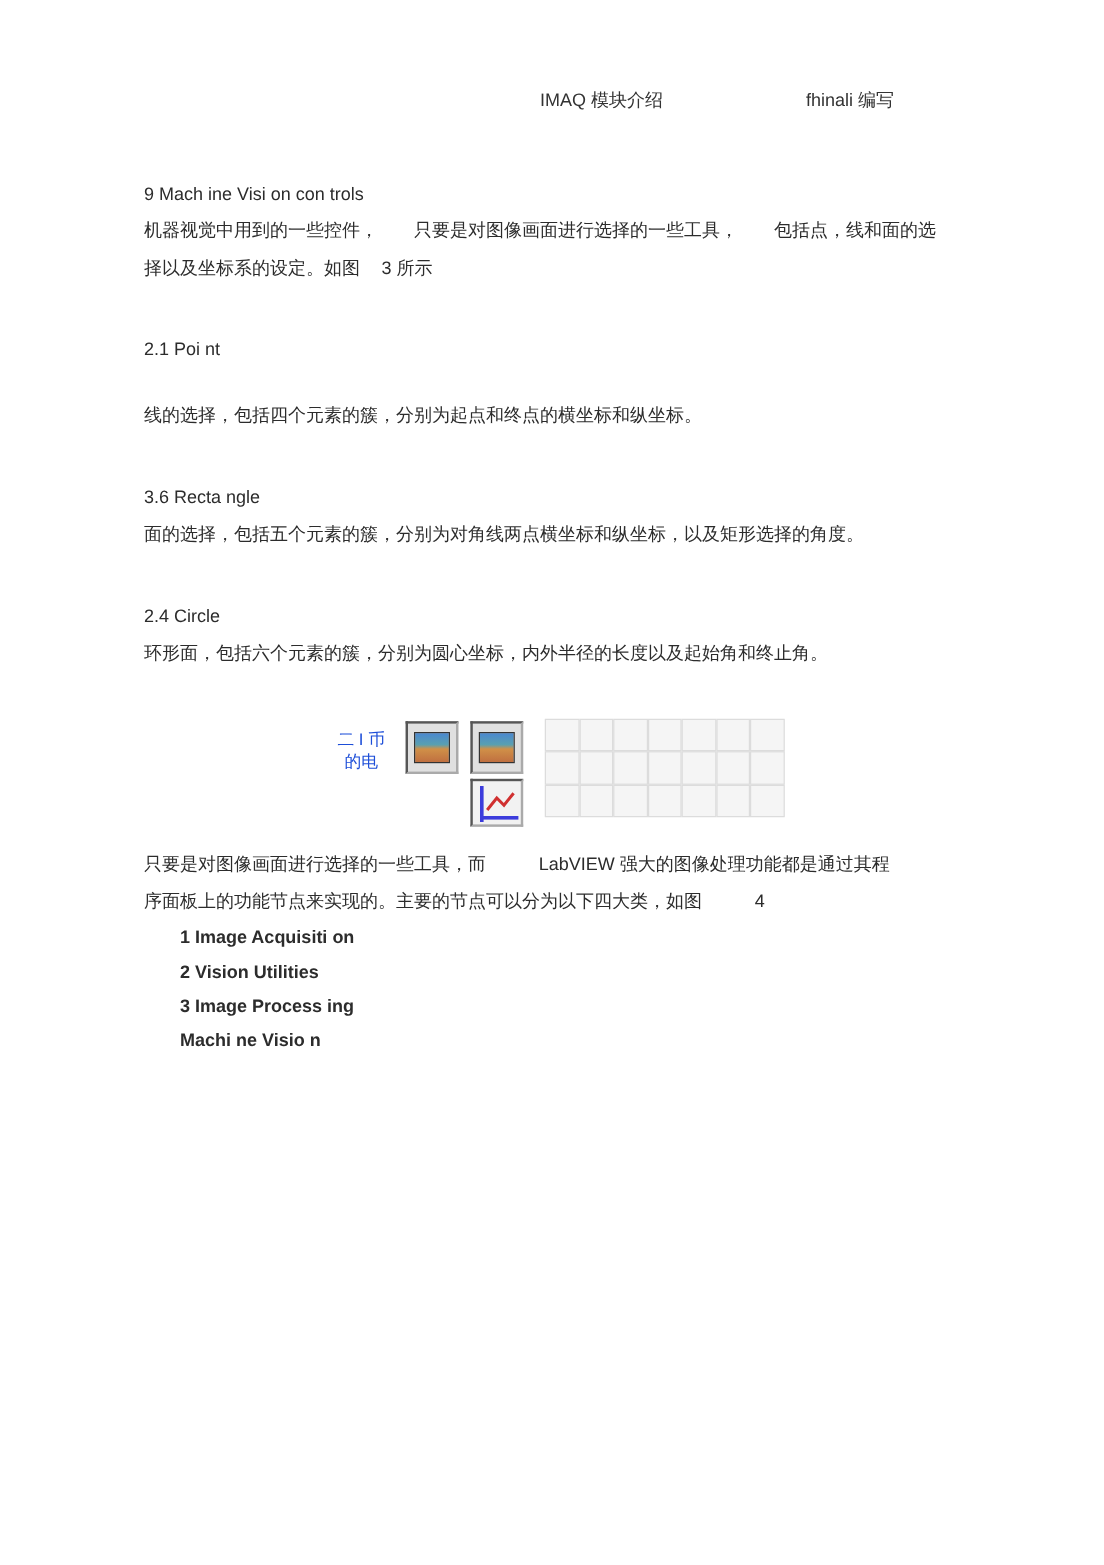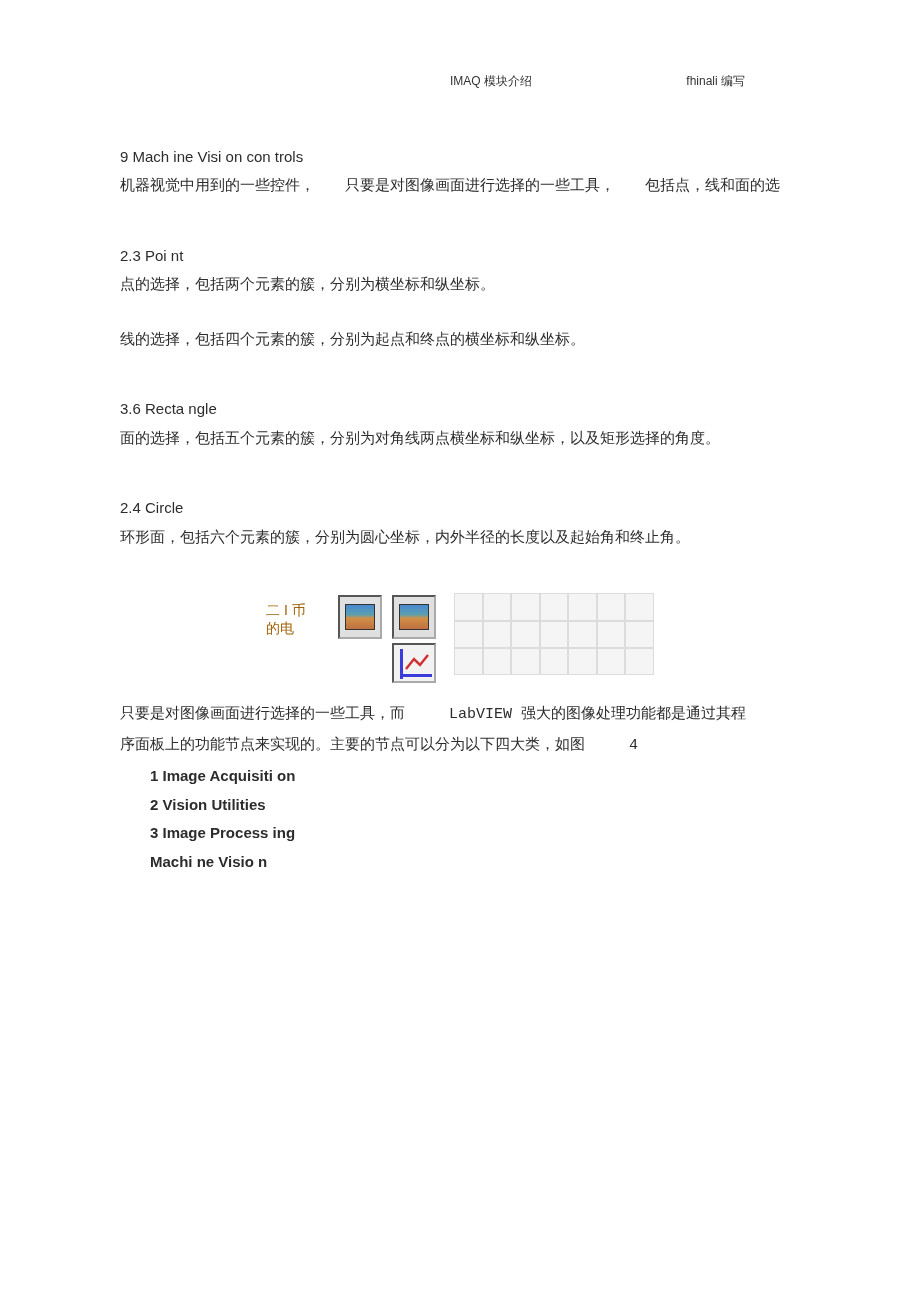--- a/index.html
+++ b/index.html
@@ -14,47 +14,46 @@
     }
     .page {
       padding: 70px 120px 40px 120px;
     }
     .header {
       display: flex;
       justify-content: space-between;
       margin-left: 330px;
       margin-right: 55px;
       margin-bottom: 50px;
-      font-size: 12px;
+      font-size: 15px;
       color: #333;
     }
     .section-head {
       margin-top: 14px;
       margin-bottom: 2px;
     }
     .para {
       margin-bottom: 2px;
-      font-family: Liberation Mono, monospace;
     }
     .para.justified { word-spacing: 0.1em; }
     .gap { height: 24px; }
     .figure-row {
       display: flex;
       align-items: flex-start;
       justify-content: center;
       margin-top: 40px;
       margin-bottom: 18px;
     }
     .labelcol {
       width: 70px;
-      text-align: left;
+      text-align: center;
       font-size: 14px;
       line-height: 1.3;
       padding-top: 8px;
-      color: #a16207;
+      color: #1d4ed8;
     }
     .icon-box {
       width: 44px;
       height: 44px;
       background: #e0e0e0;
       border: 2px inset #aaa;
       display: inline-flex;
       align-items: center;
       justify-content: center;
       margin: 2px;
@@ -111,24 +110,26 @@
 
   <div class="header">
     <span>IMAQ 模块介绍</span>
     <span>fhinali 编写</span>
   </div>
 
   <div class="section-head">9  Mach ine Visi on con trols</div>
   <div class="para justified">
     <span>机器视觉中用到的一些控件，</span><span class="mid-space"></span><span>只要是对图像画面进行选择的一些工具，</span><span class="mid-space"></span><span>包括点，线和面的选</span>
   </div>
-
-  <div class="gap"></div>
-  <div class="section-head">2.3  Poi nt</div>
-  <div class="para">点的选择，包括两个元素的簇，分别为横坐标和纵坐标。</div>
+  <div class="para">
+    <span>择以及坐标系的设定。如图</span><span class="small-space"></span><span>3 所示</span>
+  </div>
+
+  <div class="gap"></div>
+  <div class="section-head">2.1  Poi nt</div>
 
   <div class="gap"></div>
   <div class="para">线的选择，包括四个元素的簇，分别为起点和终点的横坐标和纵坐标。</div>
 
   <div class="gap"></div>
   <div class="section-head">3.6  Recta ngle</div>
   <div class="para">面的选择，包括五个元素的簇，分别为对角线两点横坐标和纵坐标，以及矩形选择的角度。</div>
 
   <div class="gap"></div>
   <div class="section-head">2.4  Circle</div>

